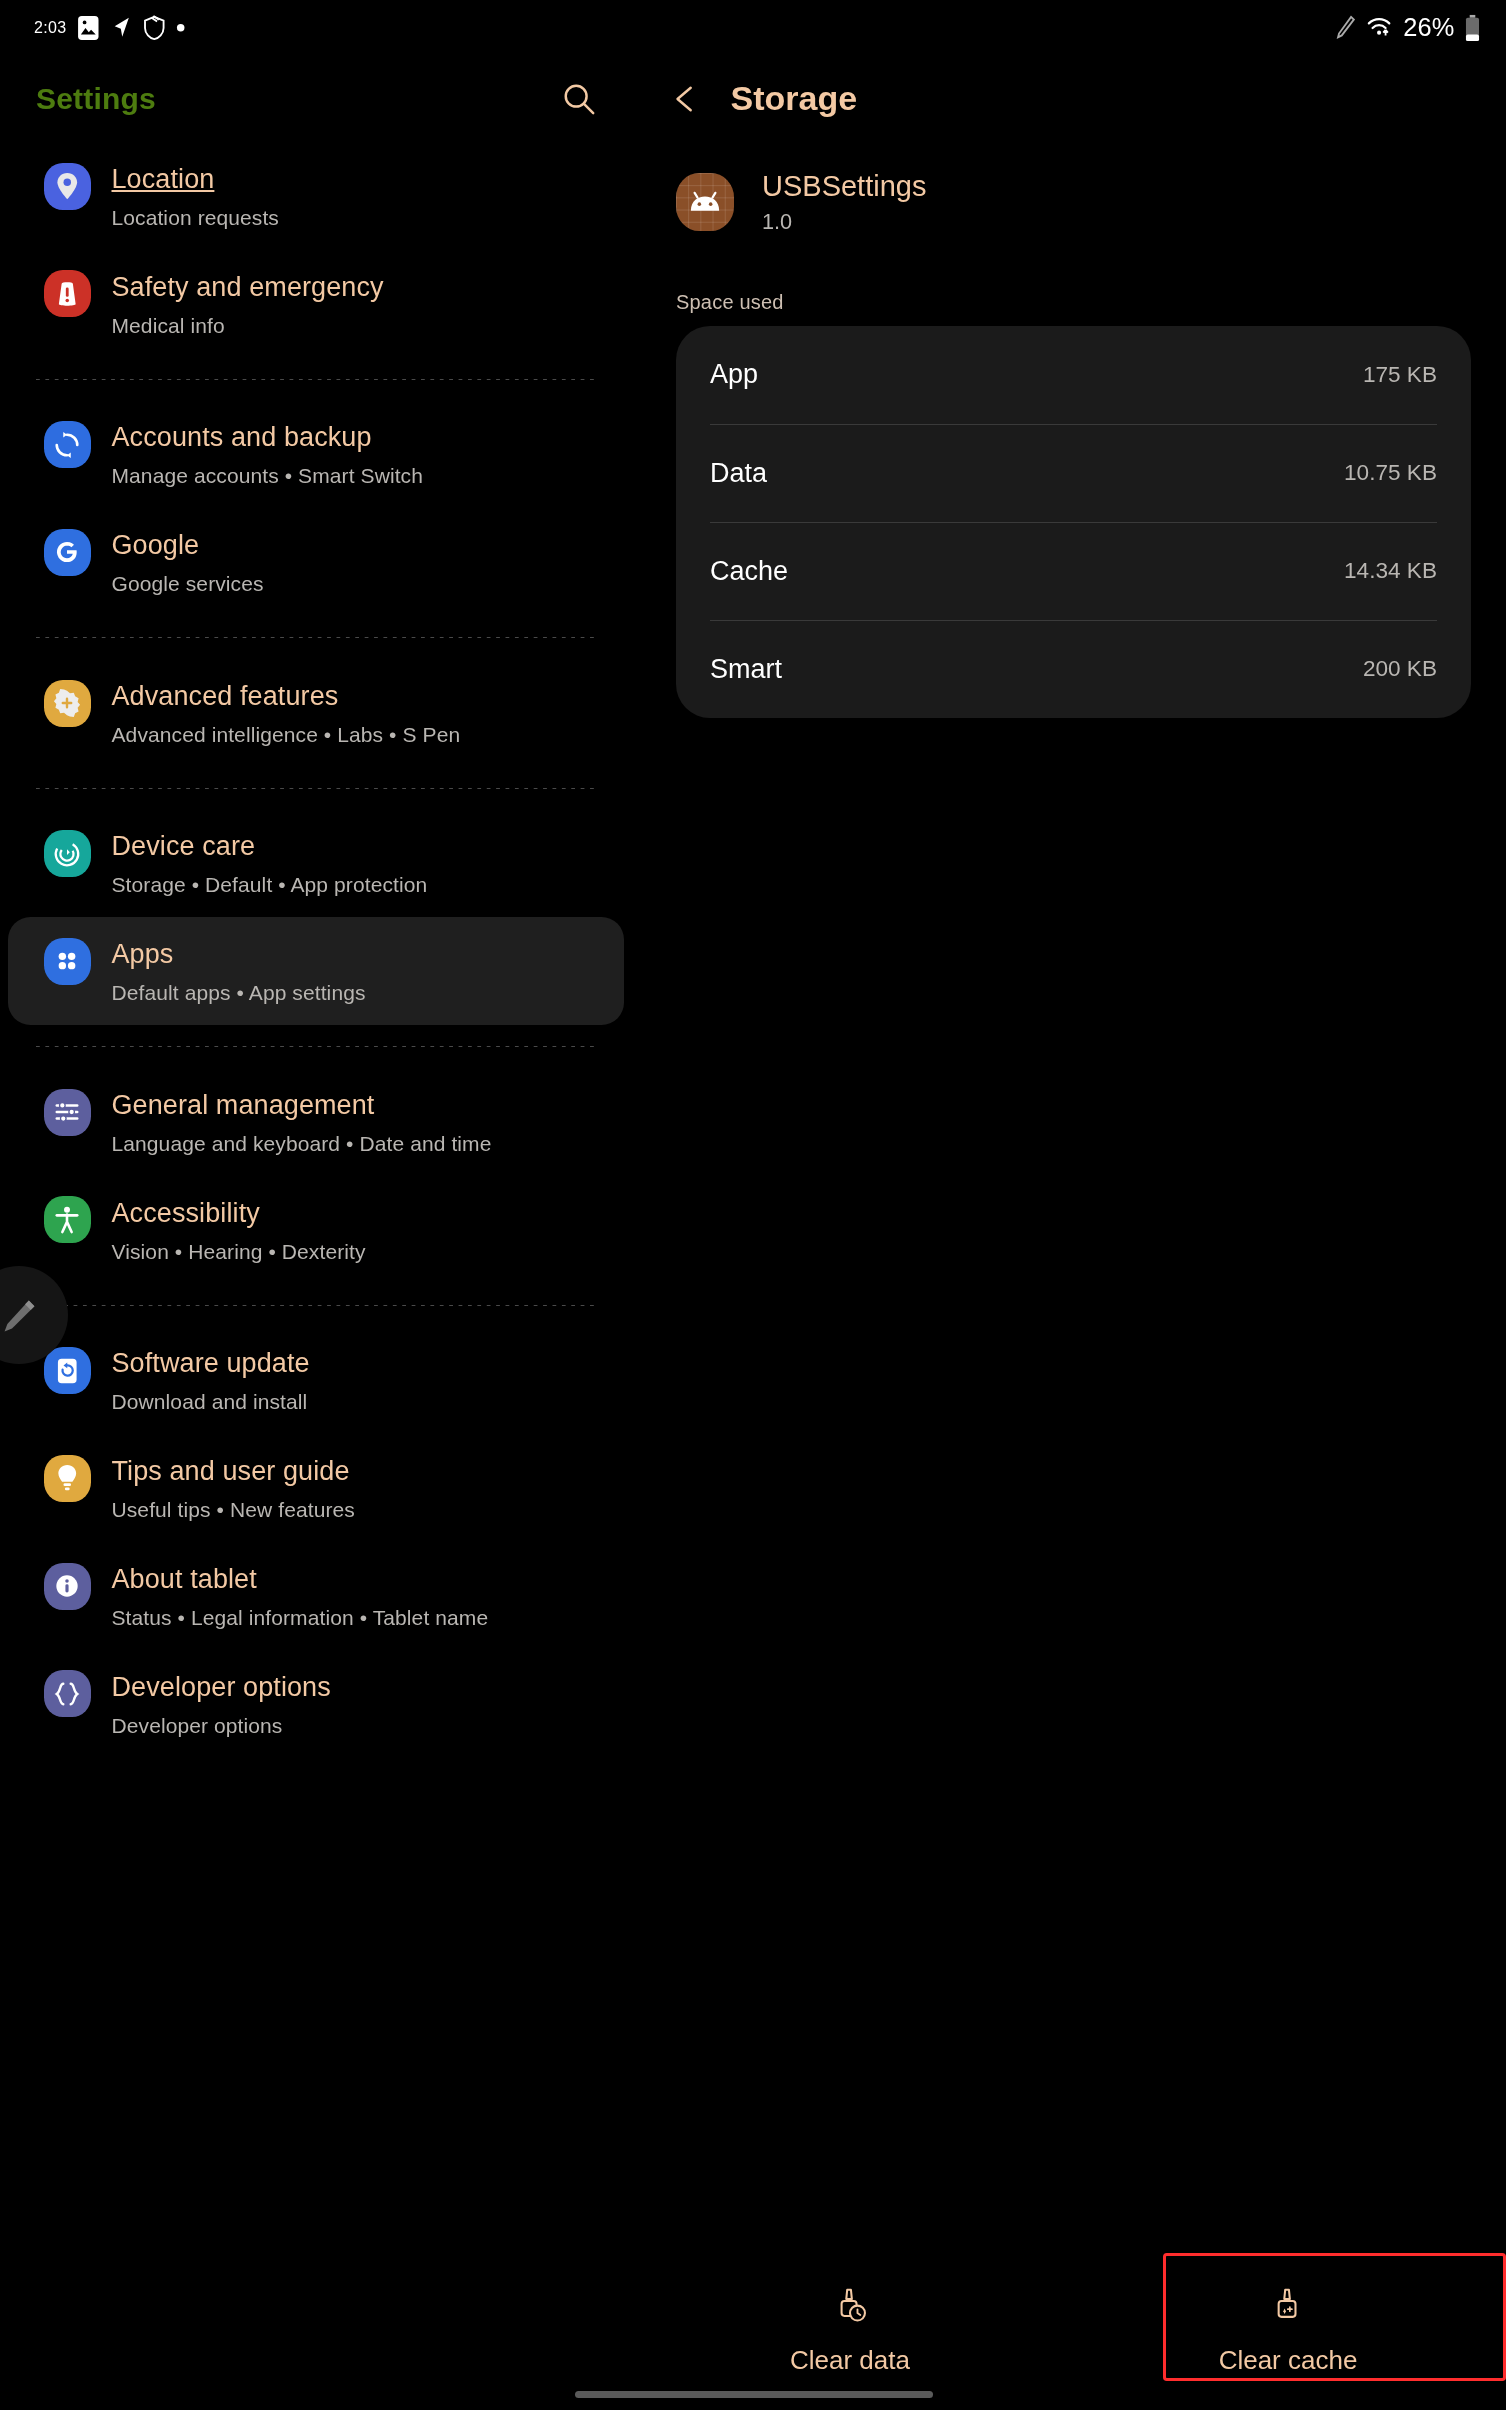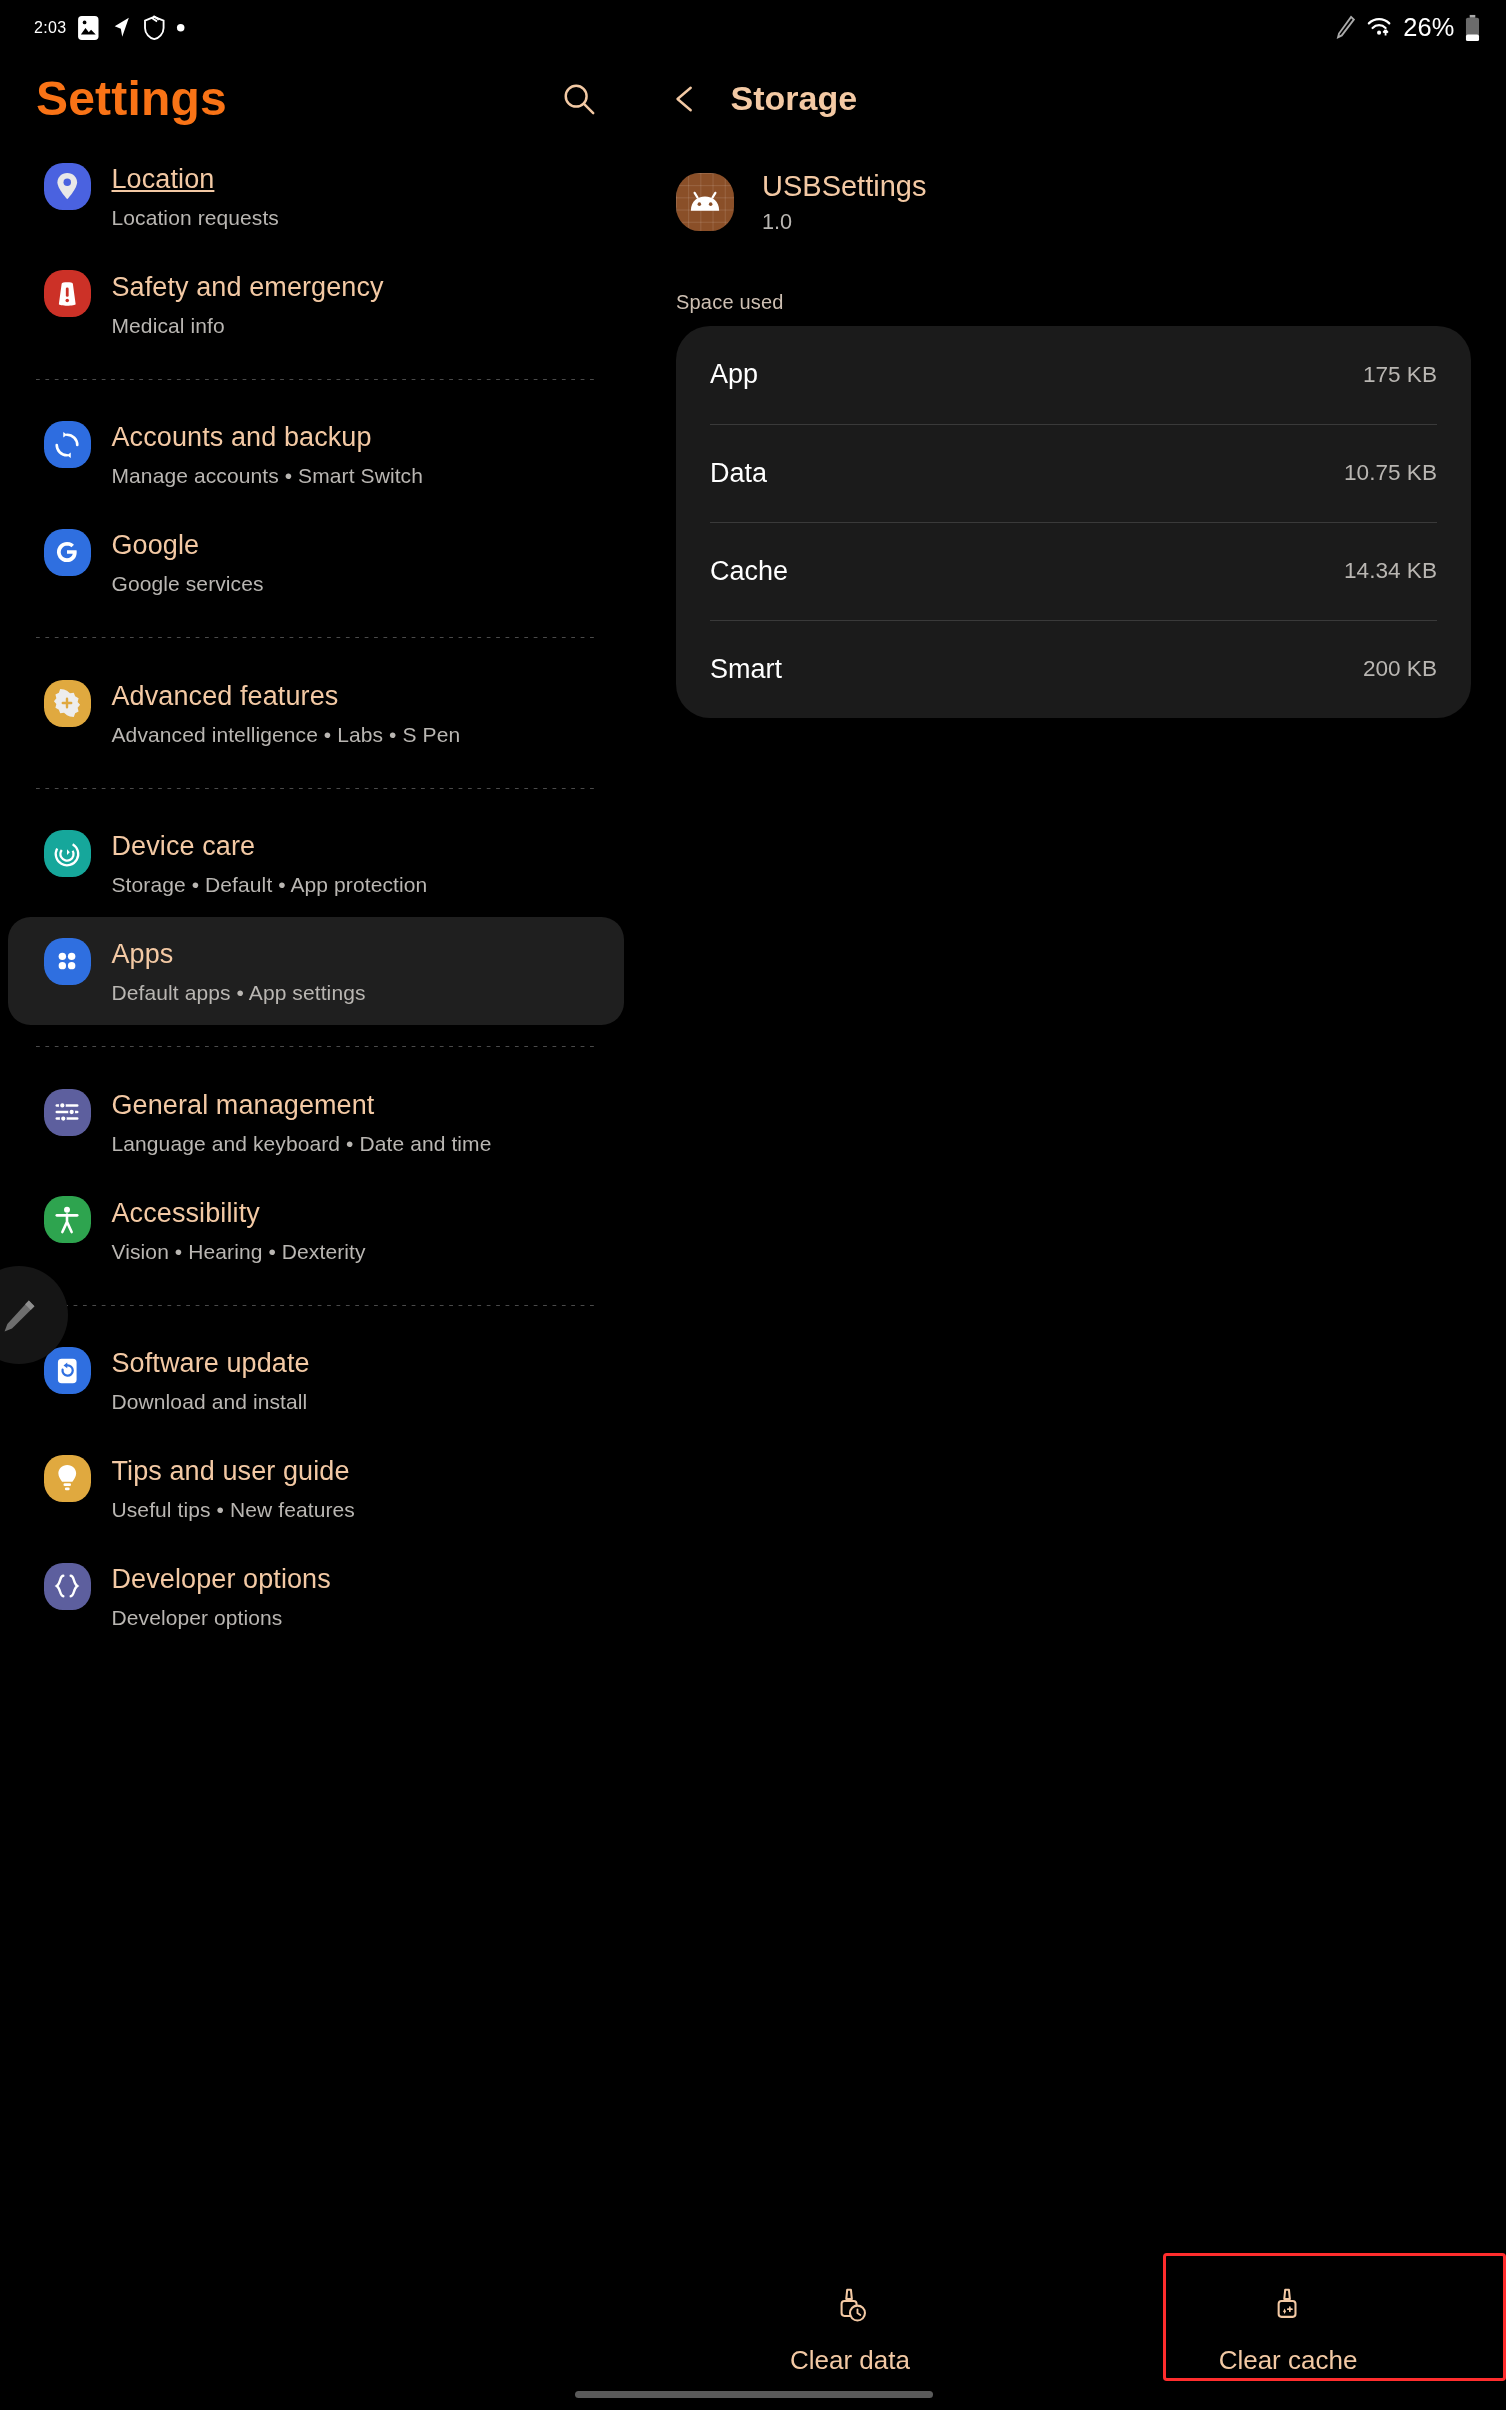--- a/index.html
+++ b/index.html
@@ -25,21 +25,21 @@
 
   
   .left-pane {
     position: absolute; left: 0; top: 55px; width: 631px; height: 2356px;
     overflow: hidden;
   }
   .pane-header {
     height: 87px; display: flex; align-items: center; justify-content: space-between;
     padding: 0 26px 0 36px;
   }
-  .pane-title { color: #f97316; font-size: 48px; font-weight: bold; letter-spacing: 0.2px; }
+  .pane-title { color: #4d7c0f; font-size: 30px; font-weight: bold; letter-spacing: 0.2px; }
   .search-btn { width: 53px; height: 53px; display: flex; align-items: center; justify-content: center; }
 
   .settings-list { padding: 0 0 19px 0; }
   .group { padding: 0; }
   .divider {
     height: 0.9px; margin: 21px 36px 21px 36px;
     background-image: linear-gradient(to right, #4a4a4a 0 3.8px, transparent 3.8px 9.4px);
     background-size: 9.4px 0.9px; background-repeat: repeat-x;
   }
   .s-item {
@@ -337,20 +337,33 @@
                 <rect x="10.5" y="26" width="5" height="3" rx="1.4" fill="#fff"></rect>
               </svg>
             </span>
             <span class="s-text">
               <span class="s-title" style="display: block;">Tips and user guide</span>
               <span class="s-sub" style="display: block;">Useful tips  •  New features</span>
             </span>
           </div>
           <div class="s-item">
             <span class="s-icon" style="background:#5d5f9e">
+              <svg width="26" height="26" viewBox="0 0 28 28">
+                <circle cx="14" cy="14" r="11.5" fill="#fff"></circle>
+                <circle cx="14" cy="8.6" r="1.9" fill="#5d5f9e"></circle>
+                <rect x="12.3" y="12" width="3.4" height="9" rx="1.6" fill="#5d5f9e"></rect>
+              </svg>
+            </span>
+            <span class="s-text">
+              <span class="s-title" style="display: block;">About tablet</span>
+              <span class="s-sub" style="display: block;">Status  •  Legal information  •  Tablet name</span>
+            </span>
+          </div>
+          <div class="s-item">
+            <span class="s-icon" style="background:#5d5f9e">
               <svg width="28" height="26" viewBox="0 0 30 28">
                 <path d="M11 3 C7 3 8.5 11 4 14 C8.5 17 7 25 11 25" fill="none" stroke="#fff" stroke-width="2.6" stroke-linecap="round"></path>
                 <path d="M19 3 C23 3 21.5 11 26 14 C21.5 17 23 25 19 25" fill="none" stroke="#fff" stroke-width="2.6" stroke-linecap="round"></path>
               </svg>
             </span>
             <span class="s-text">
               <span class="s-title" style="display: block;">Developer options</span>
               <span class="s-sub" style="display: block;">Developer options</span>
             </span>
           </div>

